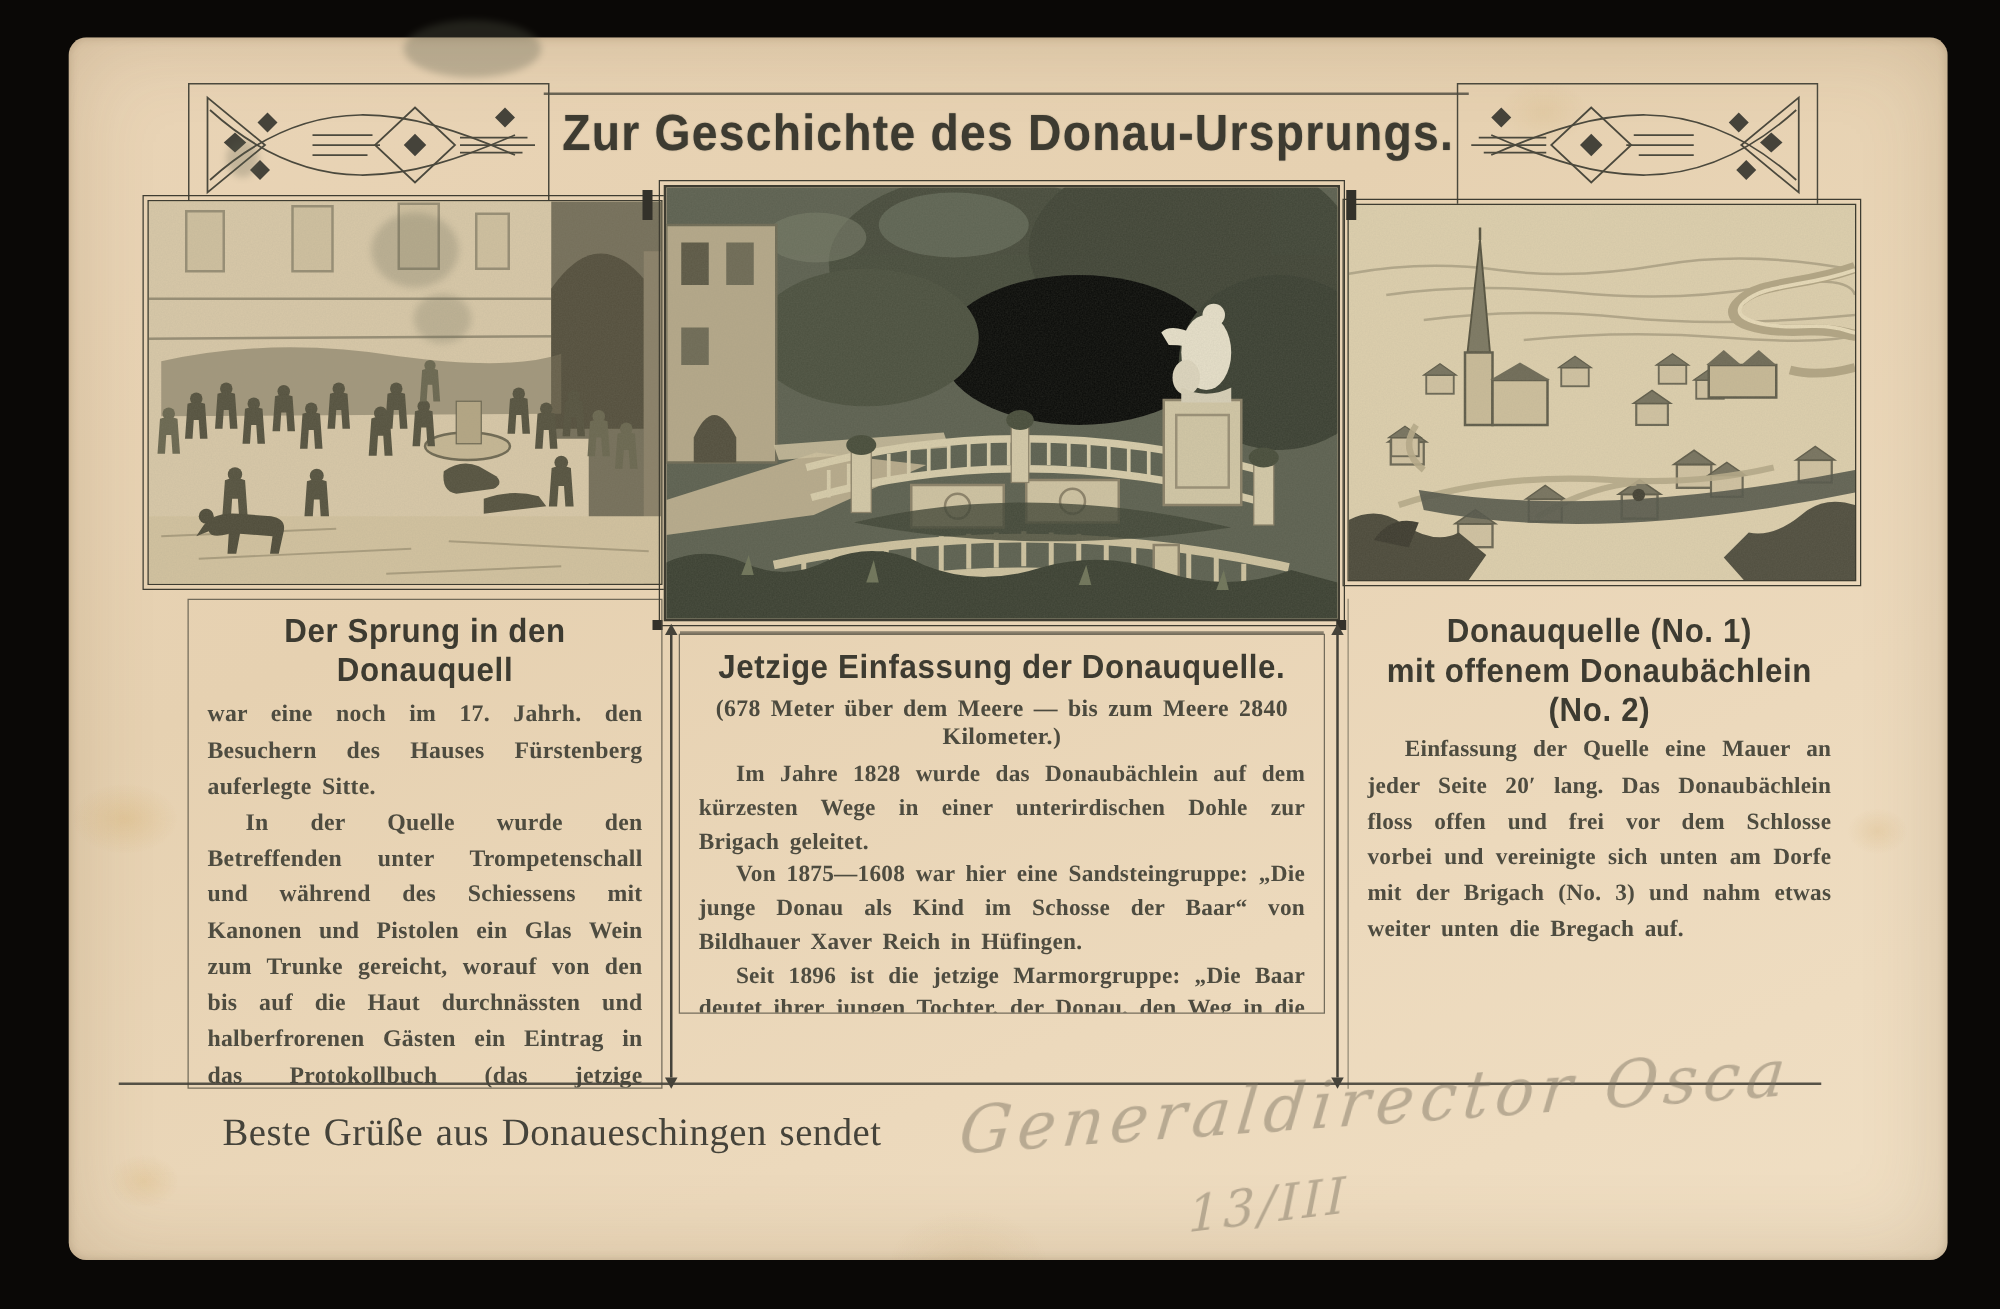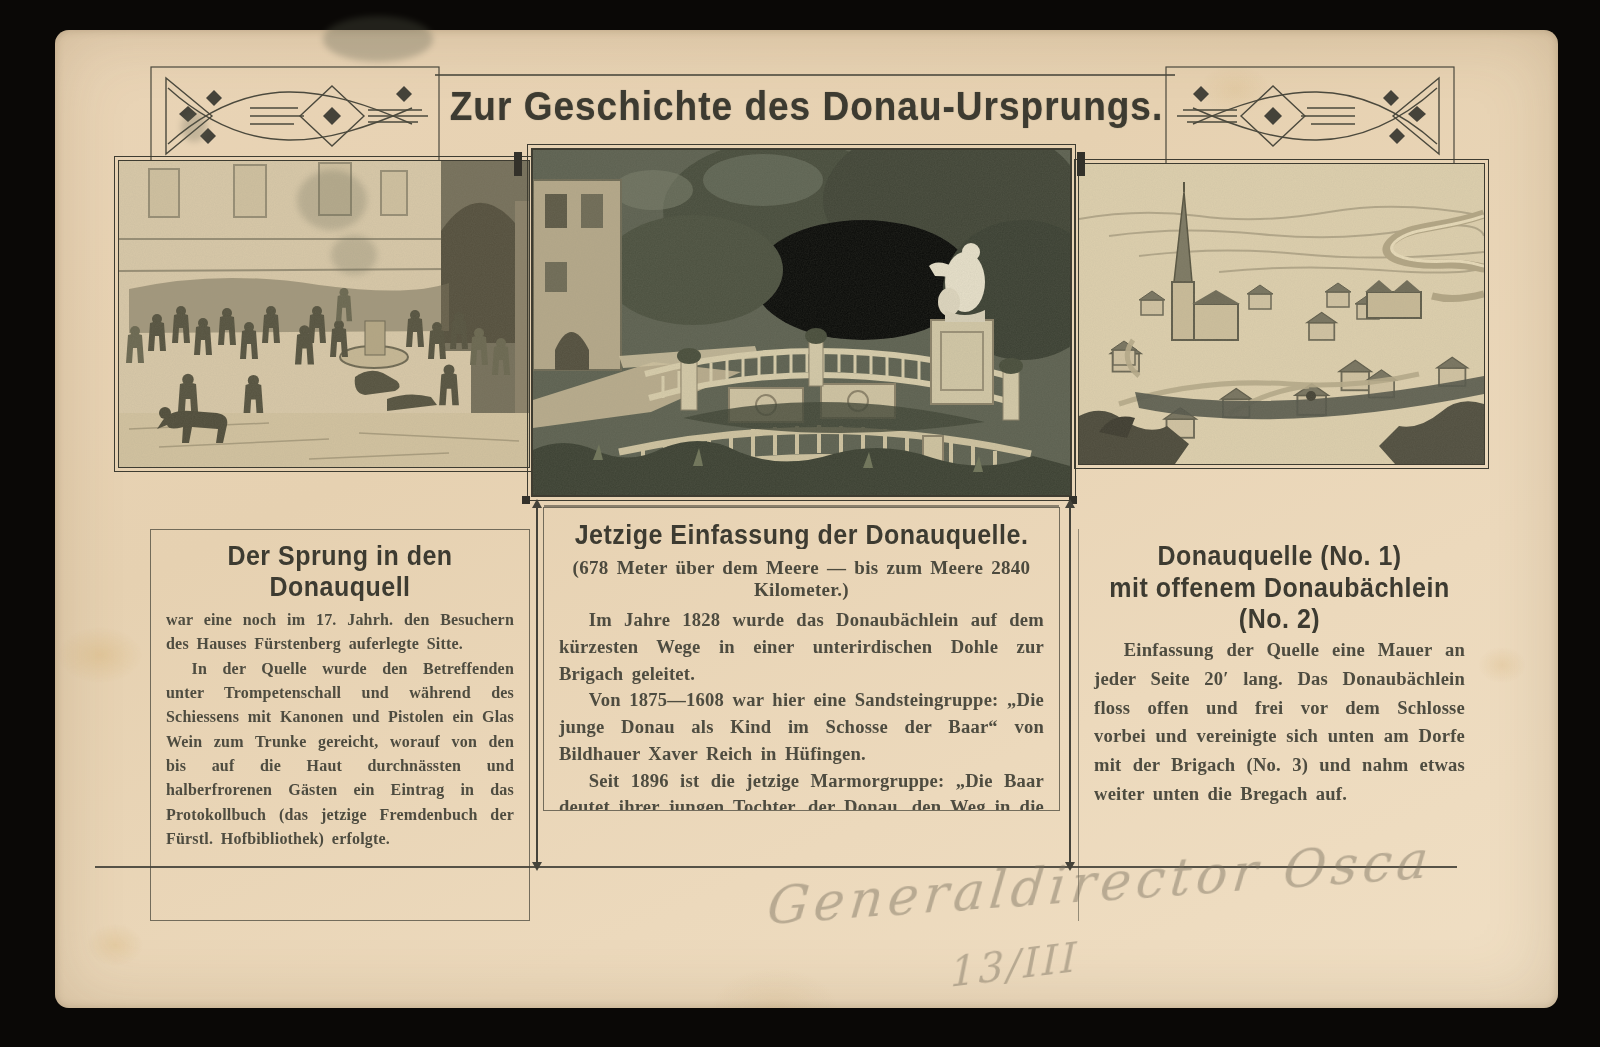--- a/index.html
+++ b/index.html
@@ -41,41 +41,41 @@
 
   
   .pic{position:absolute;border:1px solid #3e3c31;outline:1px solid #3e3c31;outline-offset:3px;background:#cfc1a0;overflow:hidden}
   .pic svg{display:block}
   .pic-left{left:63px;top:130px;width:410px;height:306px}
   .pic-mid{left:476px;top:118px;width:537px;height:345px;border-width:2px}
   .pic-right{left:1023px;top:133px;width:405px;height:300px}
   .corner-mark{position:absolute;background:#33312a}
 
   
-  .col{position:absolute;top:499px;height:392px;box-sizing:border-box;overflow:hidden;
+  .col{position:absolute;top:449px;height:392px;box-sizing:border-box;overflow:hidden;
        border:1px solid rgba(75,72,60,.75);padding:8px 15px 6px 15px}
   .col-left{left:95px;width:380px}
   .col-mid{left:488px;top:477px;height:304px;width:517px;border-width:1px;box-shadow:0 -3px 0 -1px rgba(75,72,60,.6)}
   .col-right{left:1023px;width:402px;border:none;border-left:1px solid rgba(75,72,60,.55)}
   .col-heading{
     font-family:"Liberation Sans",sans-serif;font-weight:bold;color:#3d3b31;
     font-size:25px;text-align:center;transform:scaleY(1.07);
     margin:4px 0 8px 0;letter-spacing:.5px;
   }
   .col-heading.two-line{margin-bottom:2px}
   .col-subheading{
     font-weight:bold;font-size:19px;text-align:center;color:#4c4a3e;
     margin:0 0 6px 0;letter-spacing:.3px;word-spacing:3px;
   }
   .col p{
     margin:0;font-weight:bold;font-size:18.6px;line-height:1.44;
     text-align:justify;color:#4e4c40;letter-spacing:.2px;word-spacing:3.5px;
   }
   .col p.ind{text-indent:1.6em}
-  .col-left p{font-size:16px;line-height:1.52}
+  .col-left p{font-size:19px;line-height:1.52}
   .col-right p{line-height:1.55}
   .bottom-rule{position:absolute;left:40px;top:836px;width:1362px;border-top:2px solid #45433a;opacity:.9}
 
   
   .vdiv{position:absolute;top:478px;height:354px;width:0;border-left:2px solid #45433a}
   .vdiv::before,.vdiv::after{content:"";position:absolute;left:-6px;border-left:5px solid transparent;border-right:5px solid transparent}
   .vdiv::before{top:-9px;border-bottom:9px solid #45433a}
   .vdiv::after{bottom:-9px;border-top:9px solid #45433a}
   .vdiv-1{left:481px}
   .vdiv-2{left:1014px}
@@ -396,20 +396,21 @@
   <div class="col col-right">
     <div class="col-heading two-line">Donauquelle (No. 1)</div>
     <div class="col-heading two-line">mit offenem Donaubächlein (No. 2)</div>
     <p class="ind" style="margin-top:4px">Einfassung der Quelle eine Mauer an jeder Seite 20′ lang. Das Donaubächlein floss offen und frei vor dem Schlosse vorbei und vereinigte sich unten am Dorfe mit der Brigach (No. 3) und nahm etwas weiter unten die Bregach auf.</p>
   </div>
 
   <div class="vdiv vdiv-1"></div>
   <div class="vdiv vdiv-2"></div>
   <div class="bottom-rule"></div>
 
+  <div class="greeting">Beste Grüße aus Donaueschingen sendet</div>
   <div class="handwriting hand-name">Generaldirector Osca</div>
   <div class="handwriting hand-date">13/III</div>
 
   <div class="smudge" style="left:268px;top:-14px;width:110px;height:46px"></div>
   <div class="smudge" style="left:242px;top:140px;width:70px;height:60px;opacity:.22"></div>
   <div class="smudge" style="left:276px;top:205px;width:46px;height:40px;opacity:.2"></div>
   <div class="smudge" style="left:126px;top:82px;width:26px;height:30px;opacity:.25"></div>
 
 </div>
 

